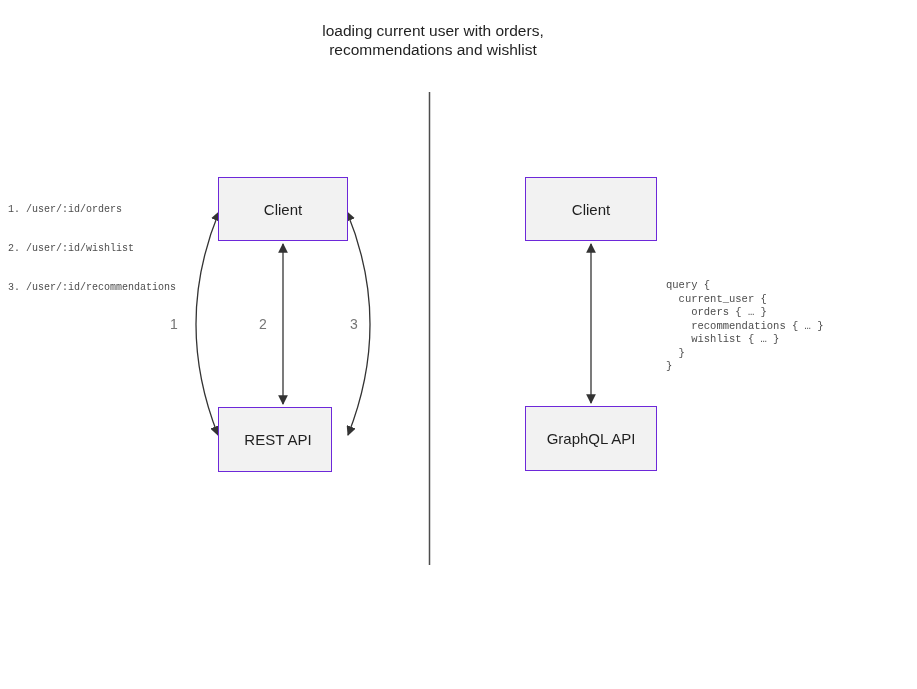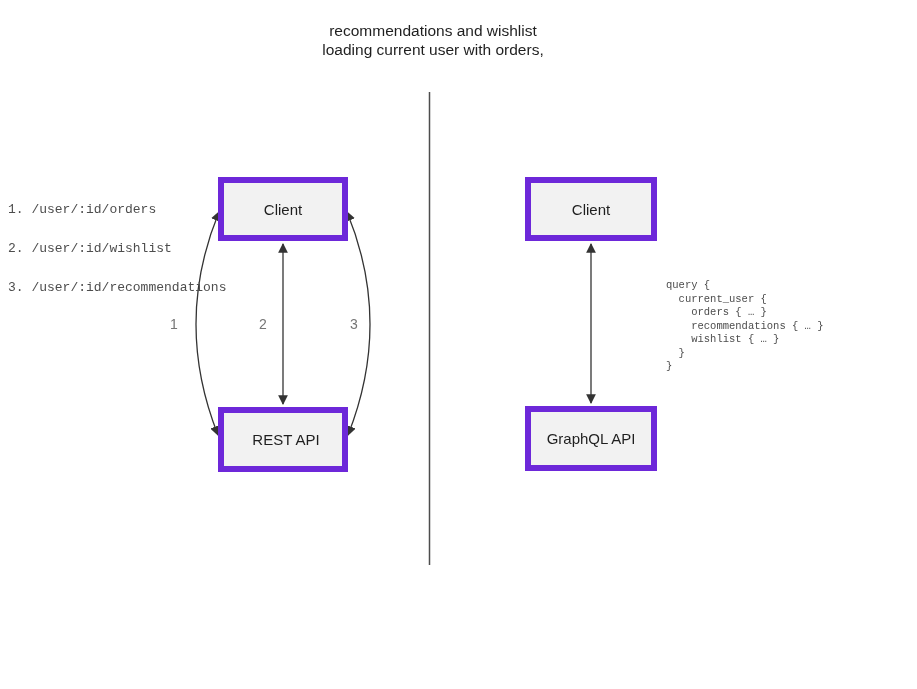--- a/index.html
+++ b/index.html
@@ -29,38 +29,38 @@
     position: absolute;
     left: 0;
     top: 0;
     width: 917px;
     height: 689px;
     pointer-events: none;
   }
   .box {
     position: absolute;
     background: #f2f2f2;
-    border: 6px solid #6d28d9;
+    border: 1px solid #6d28d9;
     box-sizing: border-box;
     display: flex;
     align-items: center;
     justify-content: center;
     font-size: 15px;
     color: #1f1f1f;
   }
   .box-client-left   { left: 218px; top: 177px; width: 130px; height: 64px; }
-  .box-rest-api      { left: 218px; top: 407px; width: 130px; height: 65px; padding-left: 6px; }
+  .box-rest-api      { left: 218px; top: 407px; width: 114px; height: 65px; padding-left: 6px; }
   .box-client-right  { left: 525px; top: 177px; width: 132px; height: 64px; }
   .box-graphql-api   { left: 525px; top: 406px; width: 132px; height: 65px; }
   .endpoints {
     position: absolute;
     left: 8px;
     top: 177px;
     font-family: "Liberation Mono", monospace;
-    font-size: 13px;
+    font-size: 10px;
     line-height: 13px;
     color: #4d4d4d;
     white-space: pre;
   }
   .query-code {
     position: absolute;
     left: 664px;
     top: 277px;
     margin: 2px;
     font-family: "Liberation Mono", monospace;
@@ -79,22 +79,22 @@
   .arrow-label-1 { left: 164px; top: 316px; }
   .arrow-label-2 { left: 253px; top: 316px; }
   .arrow-label-3 { left: 344px; top: 316px; }
 </style>
 </head>
 <body>
 
 <div class="canvas">
 
   <div class="title">
+    <div>loading current user with orders,</div>
     <div>recommendations and wishlist</div>
-    <div>loading current user with orders,</div>
   </div>
 
   <svg class="arrows-svg" viewBox="0 0 917 689" xmlns="http://www.w3.org/2000/svg">
     <defs>
       <marker id="arrowhead" viewBox="0 0 10 10" refX="9" refY="5" markerWidth="7.5" markerHeight="7.5" orient="auto-start-reverse">
         <path d="M 0 0 L 10 5 L 0 10 z" fill="#333333"></path>
       </marker>
     </defs>
 
     <line x1="429.5" y1="92" x2="429.5" y2="565" stroke="#4d4d4d" stroke-width="1.5"></line>

